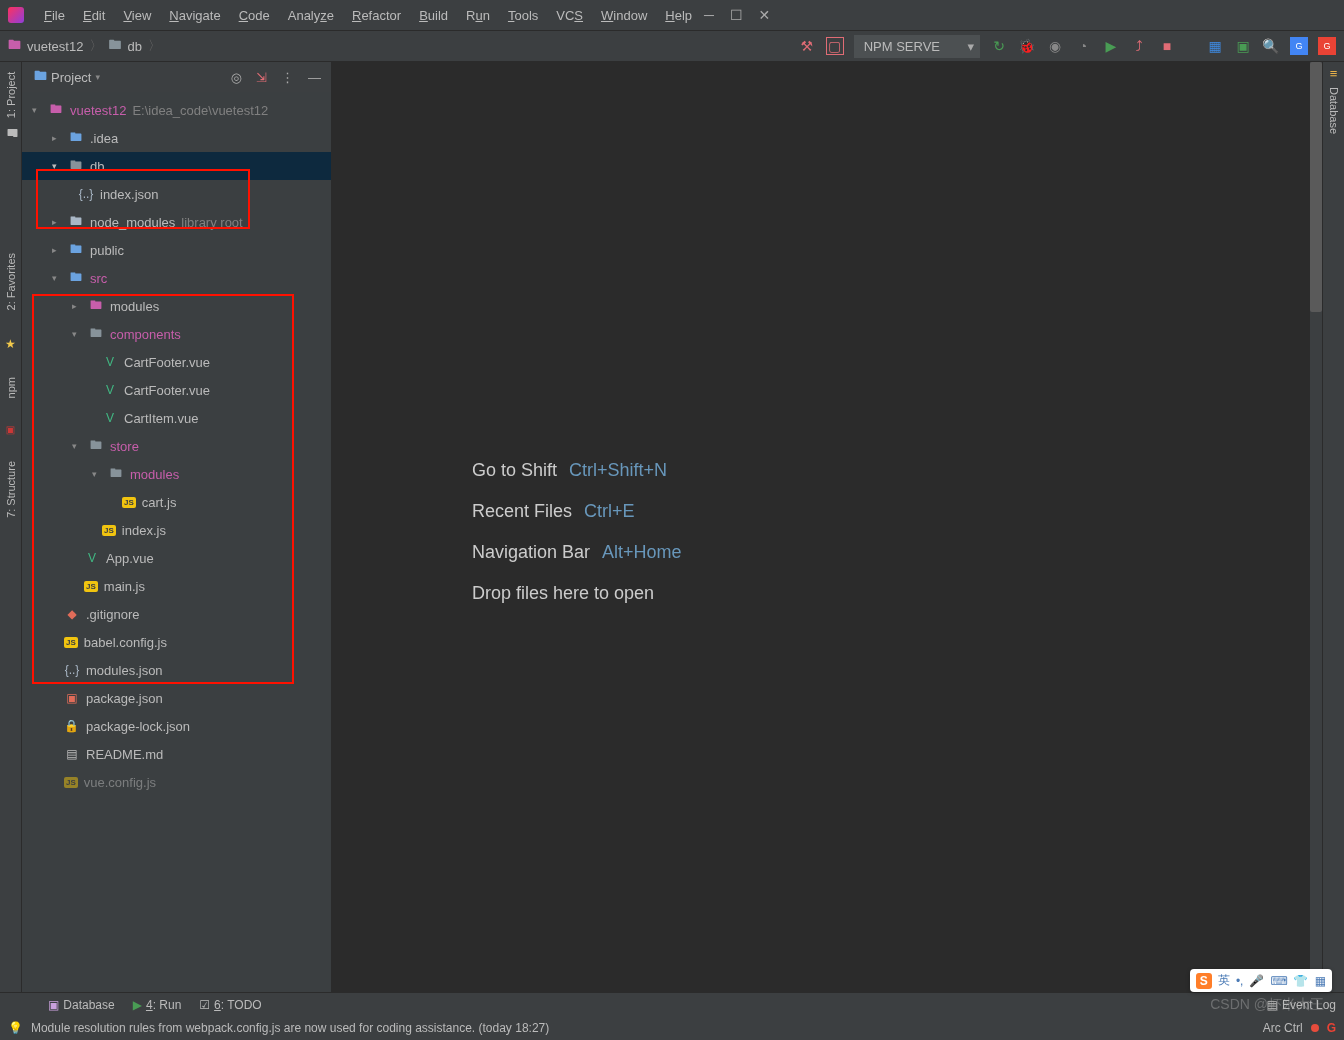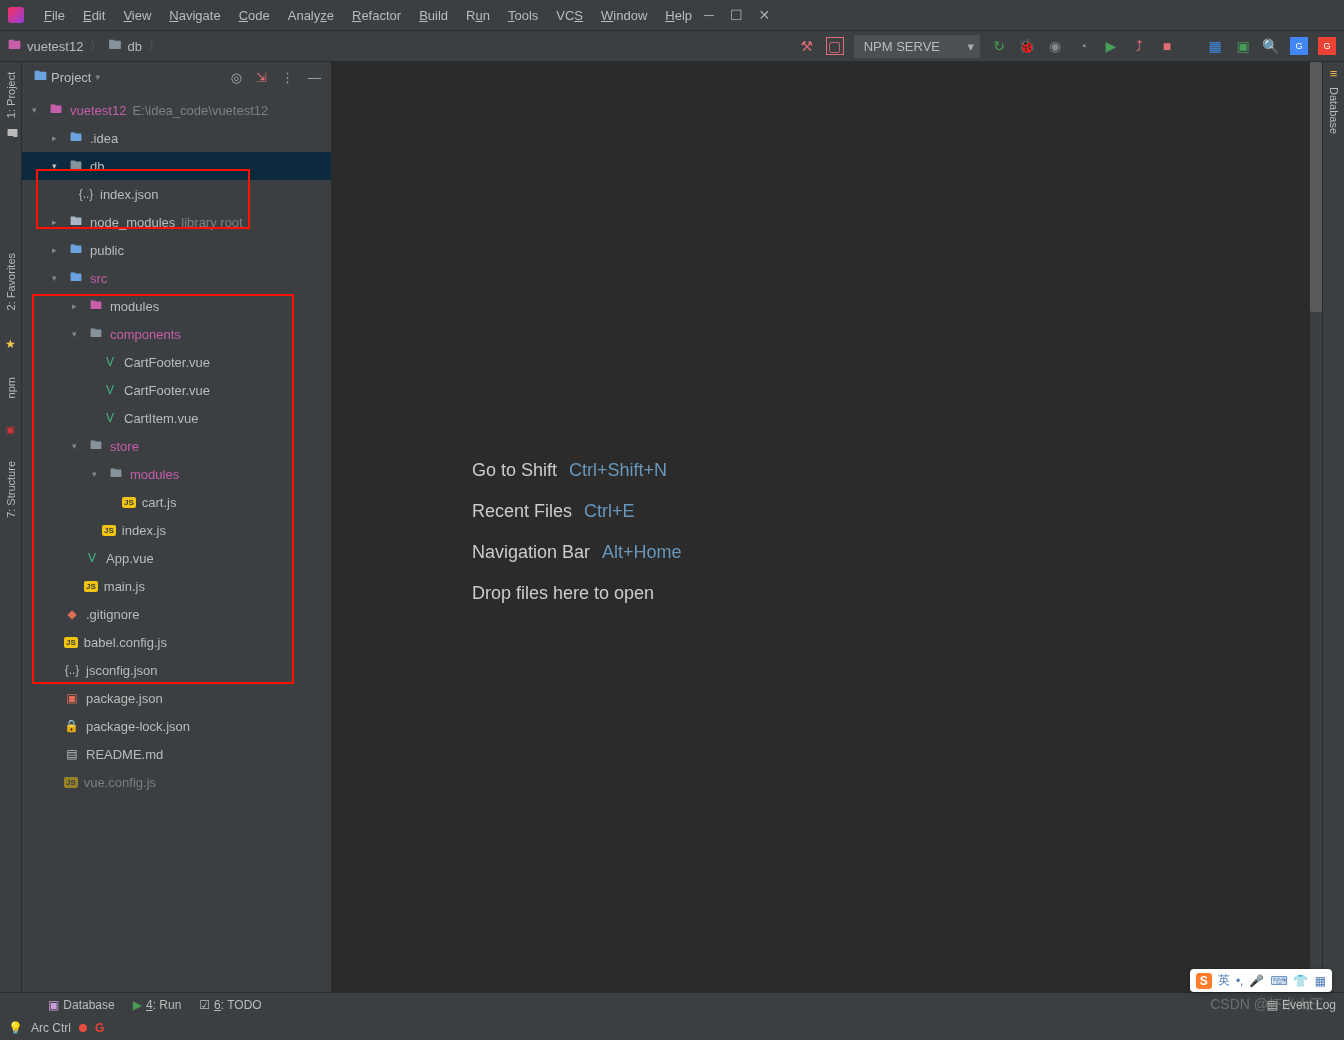--- a/index.html
+++ b/index.html
@@ -263,21 +263,21 @@
       <div class="tree-row" style="padding-left:42px">
         <span class="node-icon gitignore">◆</span>
         <span>.gitignore</span>
       </div>
       <div class="tree-row" style="padding-left:42px">
         <span class="js-icon">JS</span>
         <span>babel.config.js</span>
       </div>
       <div class="tree-row" style="padding-left:42px">
         <span class="node-icon json-icon">{..}</span>
-        <span>jsconfig.json</span>
+        <span>modules.json</span>
       </div>
       <div class="tree-row" style="padding-left:42px">
         <span class="node-icon" style="color:#e06c59">▣</span>
         <span>package.json</span>
       </div>
       <div class="tree-row" style="padding-left:42px">
         <span class="node-icon lock-red">🔒</span>
         <span>package-lock.json</span>
       </div>
       <div class="tree-row" style="padding-left:42px">
@@ -331,20 +331,21 @@
   </div>
   <div style="flex:1"></div>
   <div class="btab">
     <span>▤</span>
     <span>Event Log</span>
   </div>
 </div>
 
 <div class="status-bar">
   <span class="bulb">💡</span>
+  <span class="msg">Module resolution rules from webpack.config.js are now used for coding assistance. (today 18:27)</span>
   <span>Arc Ctrl</span>
   <span style="width:8px;height:8px;background:#e74c3c;border-radius:50%"></span>
   <span style="color:#ea4335;font-weight:bold">G</span>
 </div>
 
 <div class="highlight-box1"></div>
 <div class="highlight-box2"></div>
 <div class="scrollbar-track">
     <div class="scrollbar-thumb"></div>
   </div>

